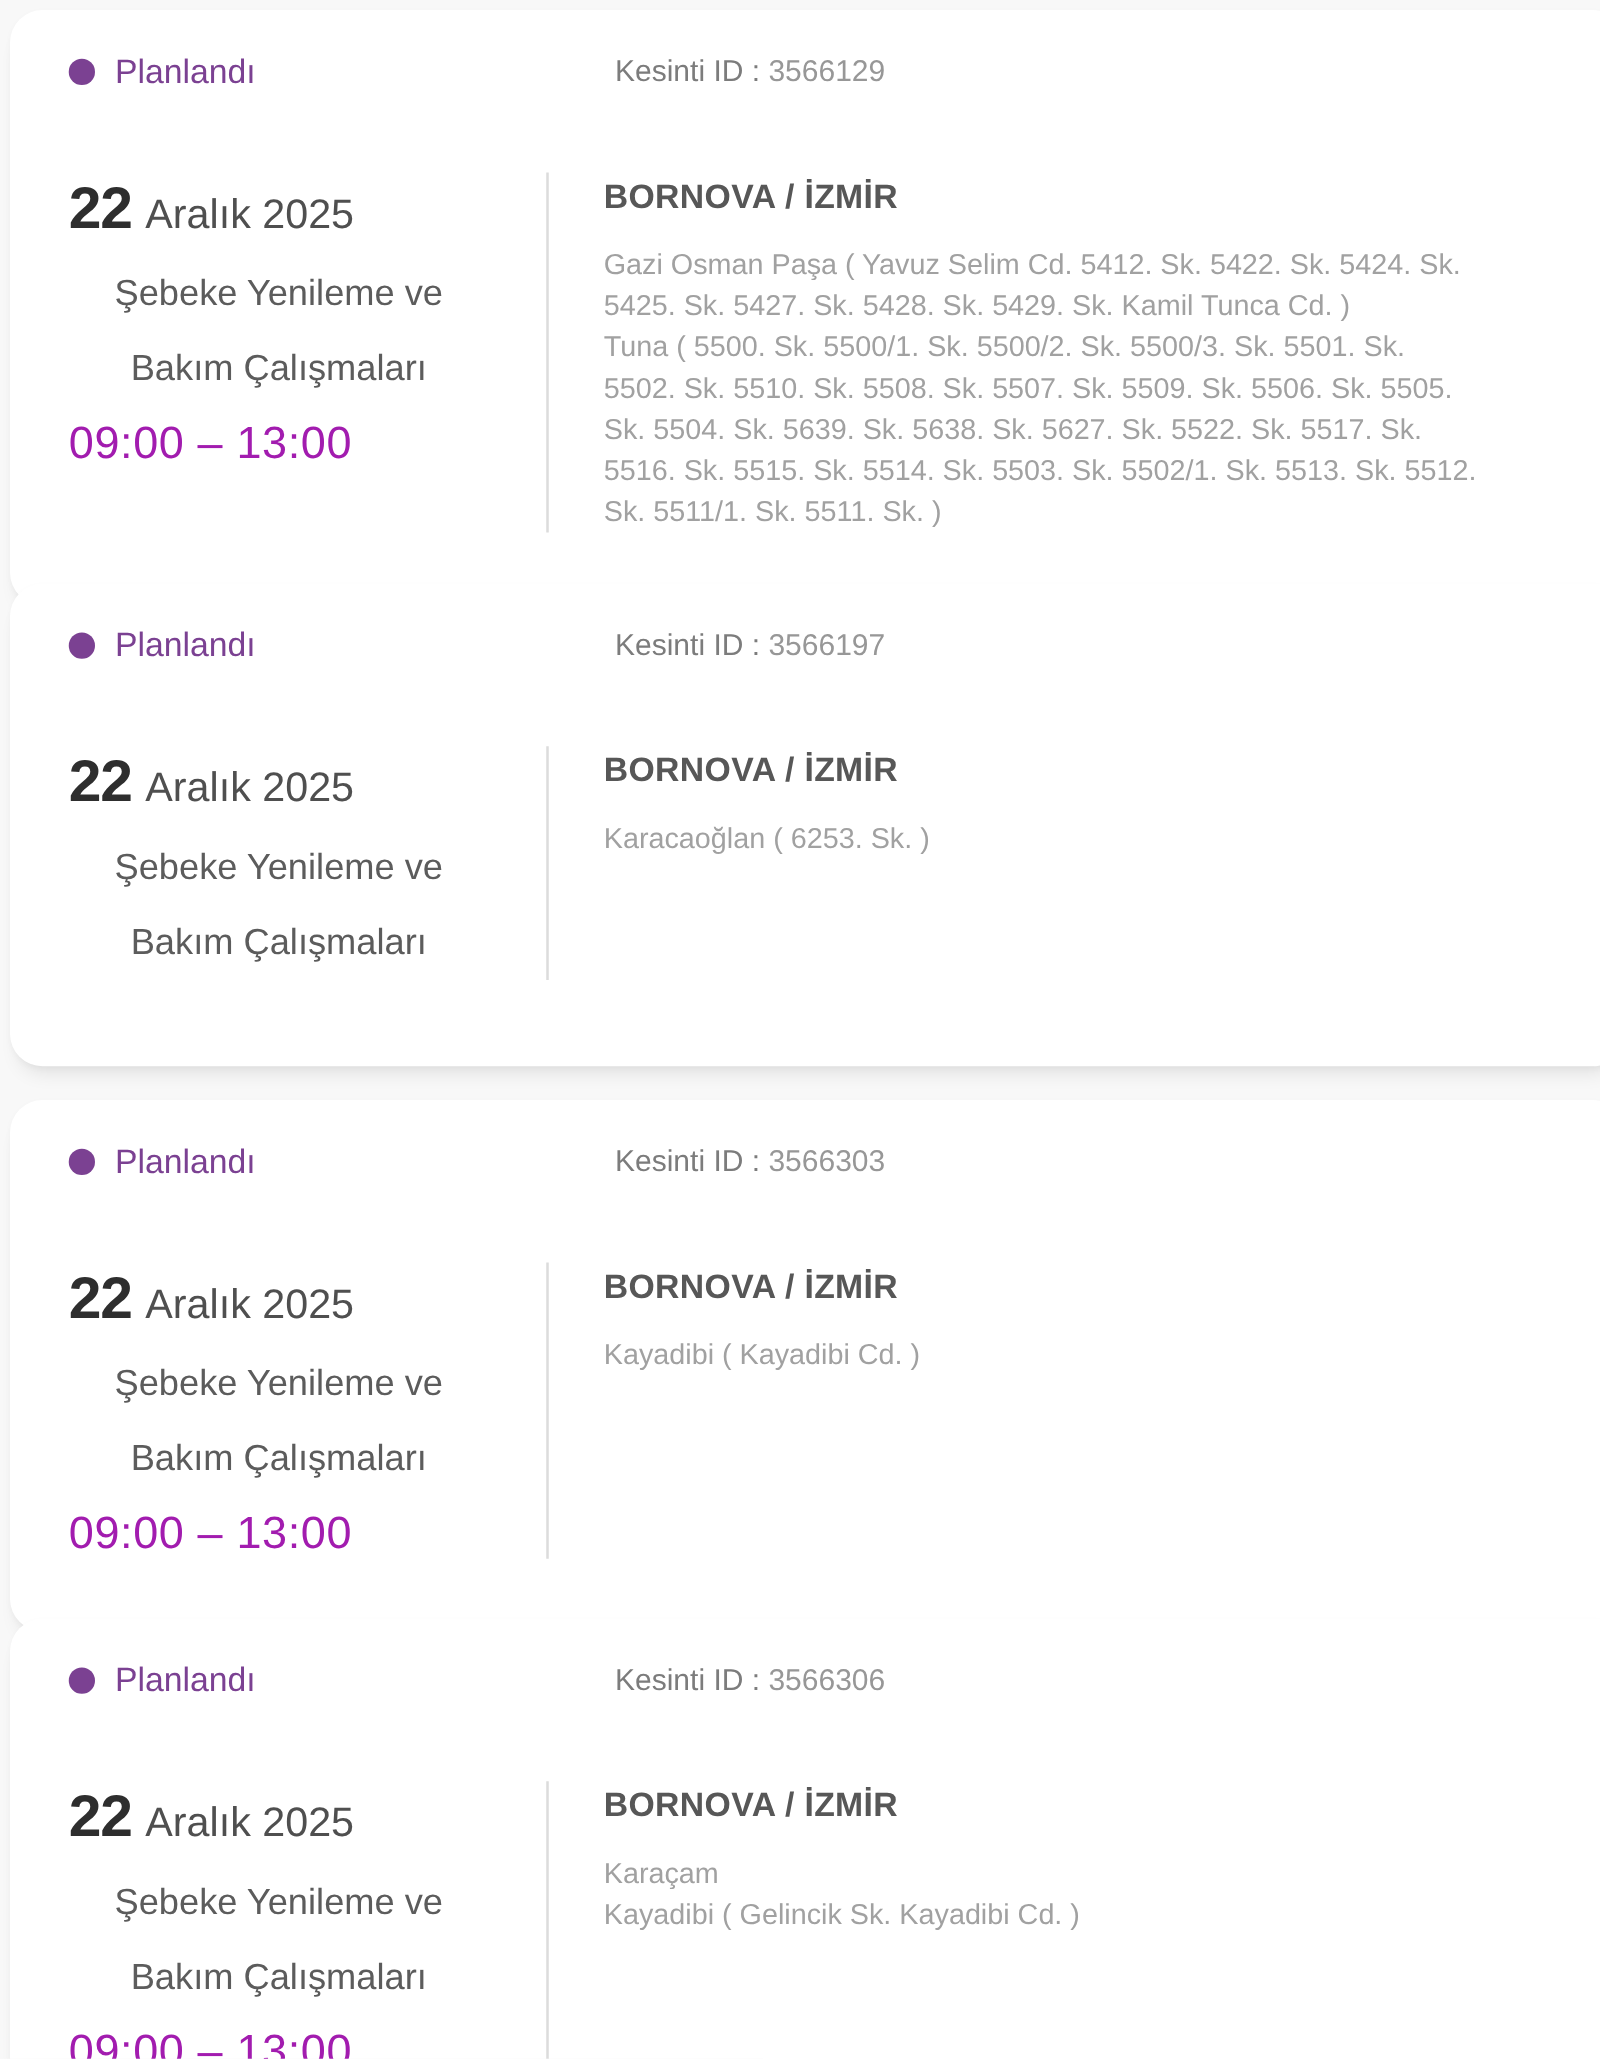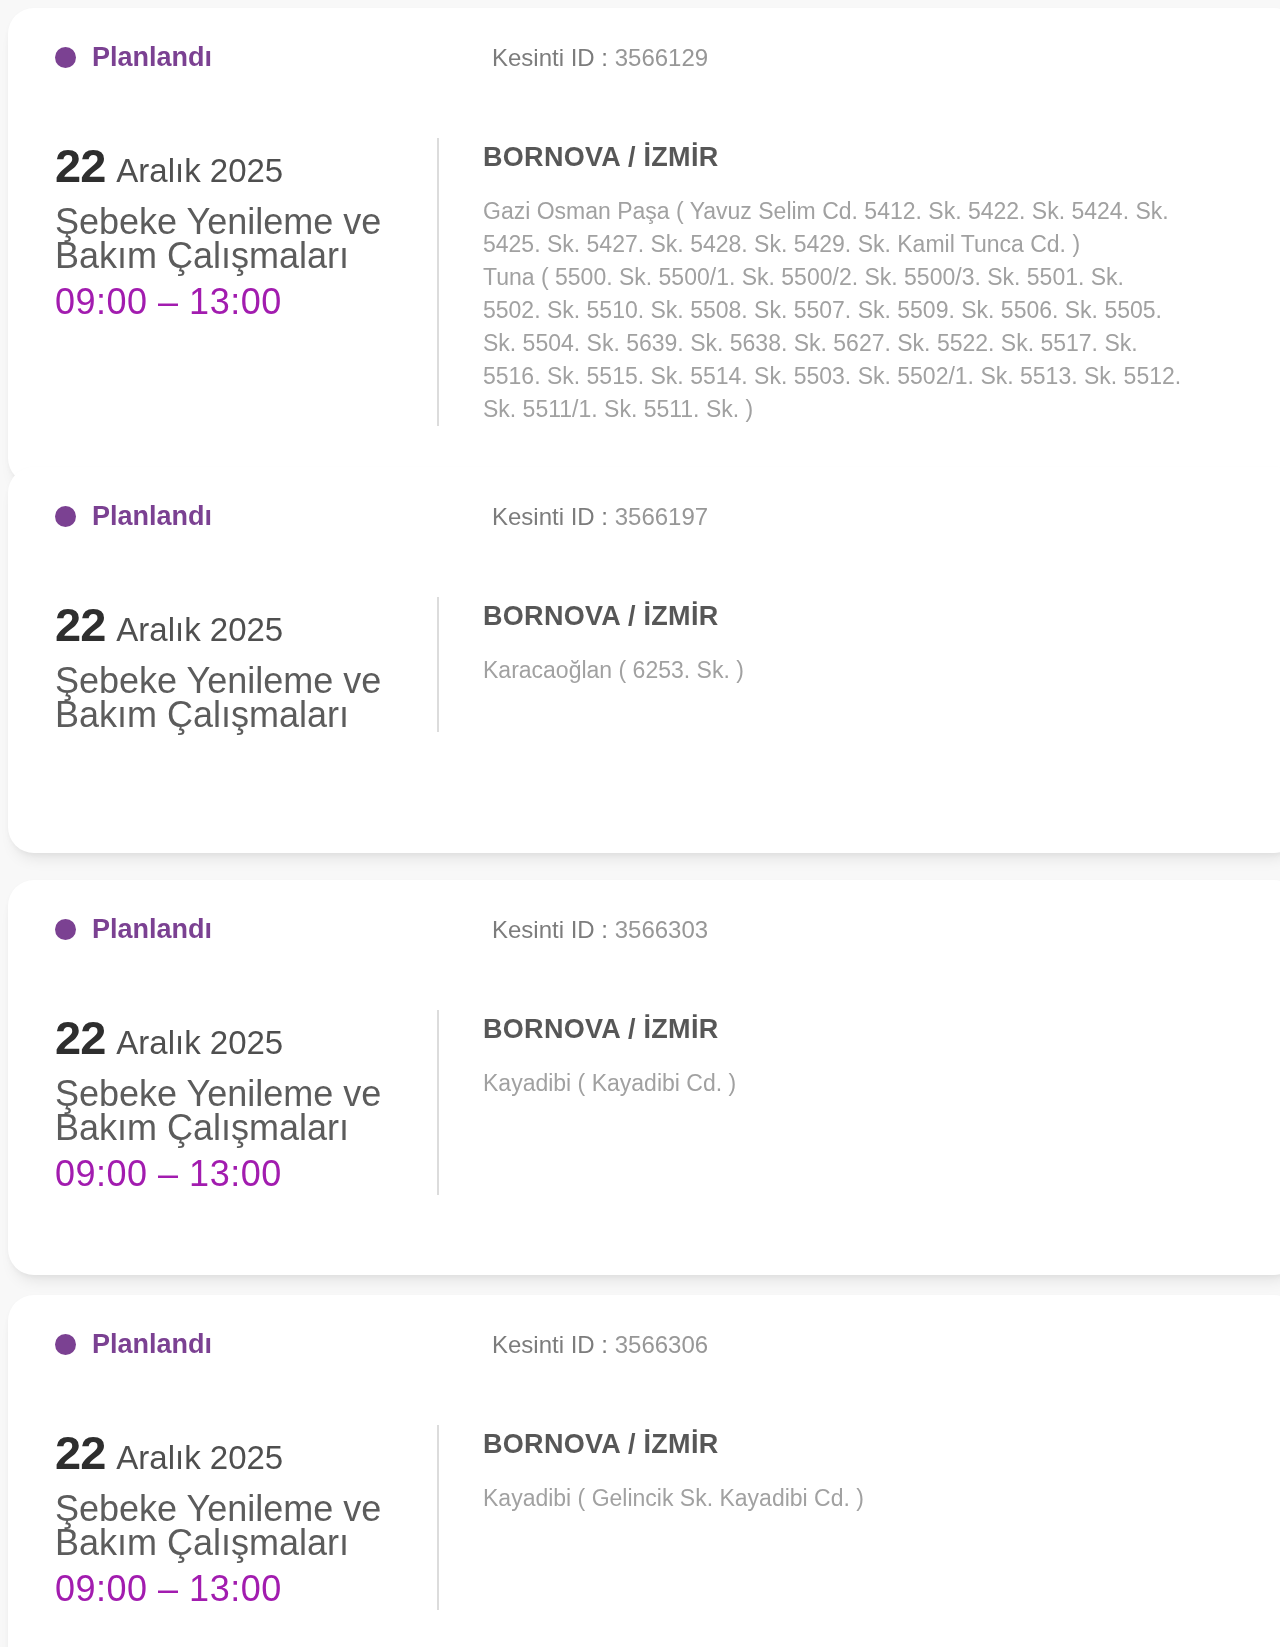--- a/index.html
+++ b/index.html
@@ -40,21 +40,21 @@
   .status-dot {
     width: 21px;
     height: 21px;
     border-radius: 50%;
     background: #7b4192;
     flex: 0 0 auto;
   }
   .status-label {
     margin-left: 16px;
     font-size: 27px;
-    font-weight: 700;
+    font-weight: 400;
     color: #7b4192;
   }
   .kesinti {
     position: absolute;
     left: 484px;
     top: 2px;
     font-size: 24px;
     color: #7c7c7c;
   }
   .kesinti .kesinti-value { color: #979797; }
@@ -79,23 +79,24 @@
     letter-spacing: -1px;
   }
   .date-rest {
     font-size: 33px;
     color: #4f4f4f;
     margin-left: 11px;
   }
   .work-title {
     margin-top: 12px;
     width: 336px;
-    font-size: 36px;
-    line-height: 34px;
+    font-size: 29px;
+    line-height: 60px;
     color: #5c5c5c;
+    text-align: center;
   }
   .time-range {
     margin-top: 8px;
     font-size: 36px;
     color: #a21caf;
     letter-spacing: 0.5px;
   }
   .col-right {
     flex: 1 1 auto;
     border-left: 2px solid #dcdcdc;
@@ -213,18 +214,19 @@
     <div class="card-main">
       <div class="col-left">
         <div class="date-row">
           <span class="date-day">22</span><span class="date-rest">Aralık 2025</span>
         </div>
         <div class="work-title">Şebeke Yenileme ve Bakım Çalışmaları</div>
         <div class="time-range">09:00 – 13:00</div>
       </div>
       <div class="col-right">
         <div class="district">BORNOVA / İZMİR</div>
+        <p class="address">Karaçam</p>
         <p class="address">Kayadibi ( Gelincik Sk. Kayadibi Cd. )</p>
       </div>
     </div>
   </div>
 
 </div>
 
 </body></html>

